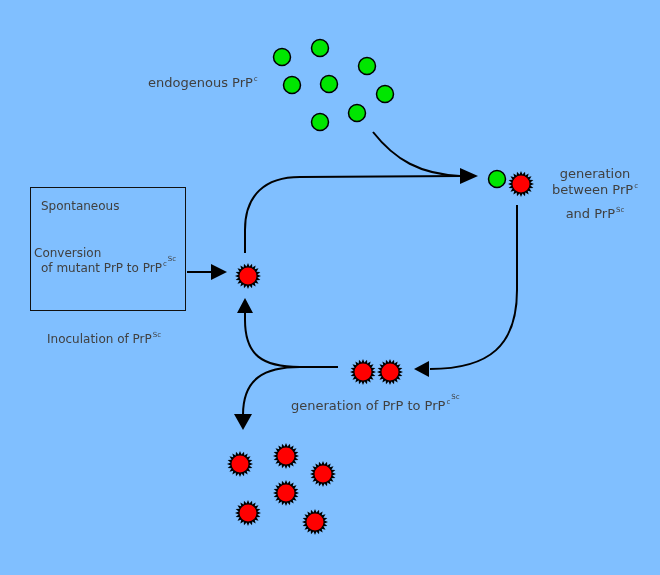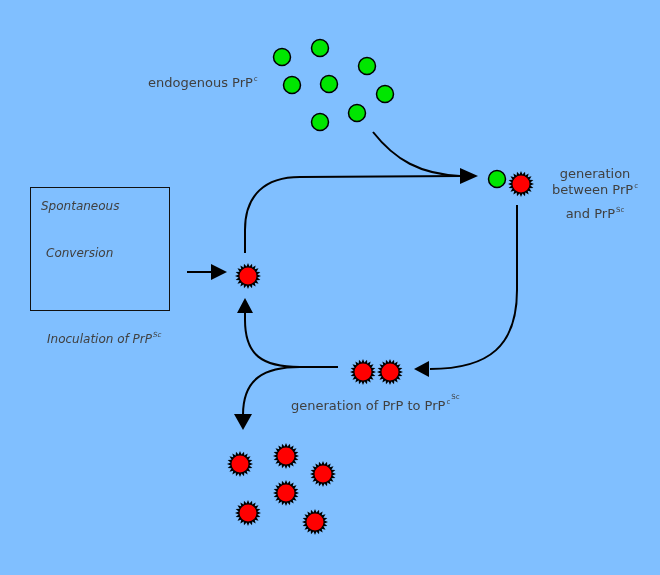--- a/index.html
+++ b/index.html
@@ -14,22 +14,22 @@
   .lbl {
     position: absolute;
     font-size: 13px;
     line-height: 16px;
     white-space: nowrap;
     color: #404040;
   }
   .sup { font-size: 7px; position: relative; top: -6px; margin-left: 1px; }
   .sup-hi { font-size: 7px; position: relative; top: -11px; margin-left: 1px; }
   .box {
-    position: absolute; left: 30px; top: 187px; width: 140px; height: 124px;
-    border: 1.3px solid #111; box-sizing: border-box; font-style: italic;
+    position: absolute; left: 30px; top: 187px; width: 156px; height: 124px;
+    border: 1.3px solid #111; box-sizing: border-box;
   }
   .box .lbl { font-size: 12px; line-height: 16px; }
   .center { text-align: center; }
 </style>
 </head>
 <body>
 
 <div id="stage">
 
   <svg id="diagram" width="660" height="575" viewBox="0 0 660 575">
@@ -125,19 +125,22 @@
     <span>and PrP</span><span class="sup">Sc</span>
   </div>
 
   <div class="lbl" style="left:291px; top:398px;">
     <span>generation of PrP to PrP</span><span class="sup">c</span><span class="sup-hi">Sc</span>
   </div>
 
 
   <div class="box">
     <div class="lbl" style="left:10px; top:10px;">Spontaneous</div>
-    <div class="lbl" style="left:15px; top:57px;text-align:right;">Conversion</div>
+    <div class="lbl" style="left:3px; top:57px;text-align:right;">Conversion</div>
+    <div class="lbl" style="left:10px; top:72px;">
+      <span>of mutant PrP to PrP</span><span class="sup">c</span><span class="sup-hi">Sc</span>
+    </div>
     <div class="lbl" style="left:16px; top:103px;margin-top:40px;">
       <span>Inoculation of PrP</span><span class="sup">Sc</span>
     </div>
   </div>
 
 </div>
 
 </body></html>

